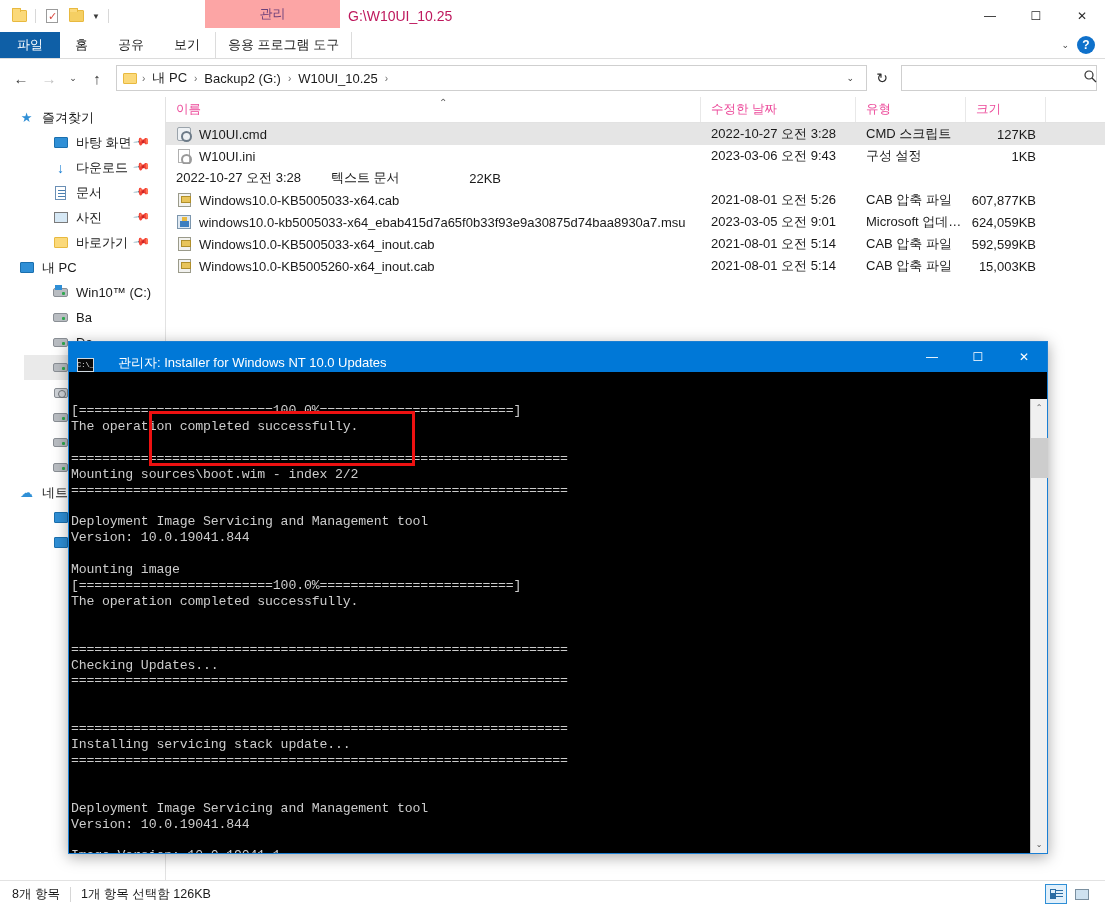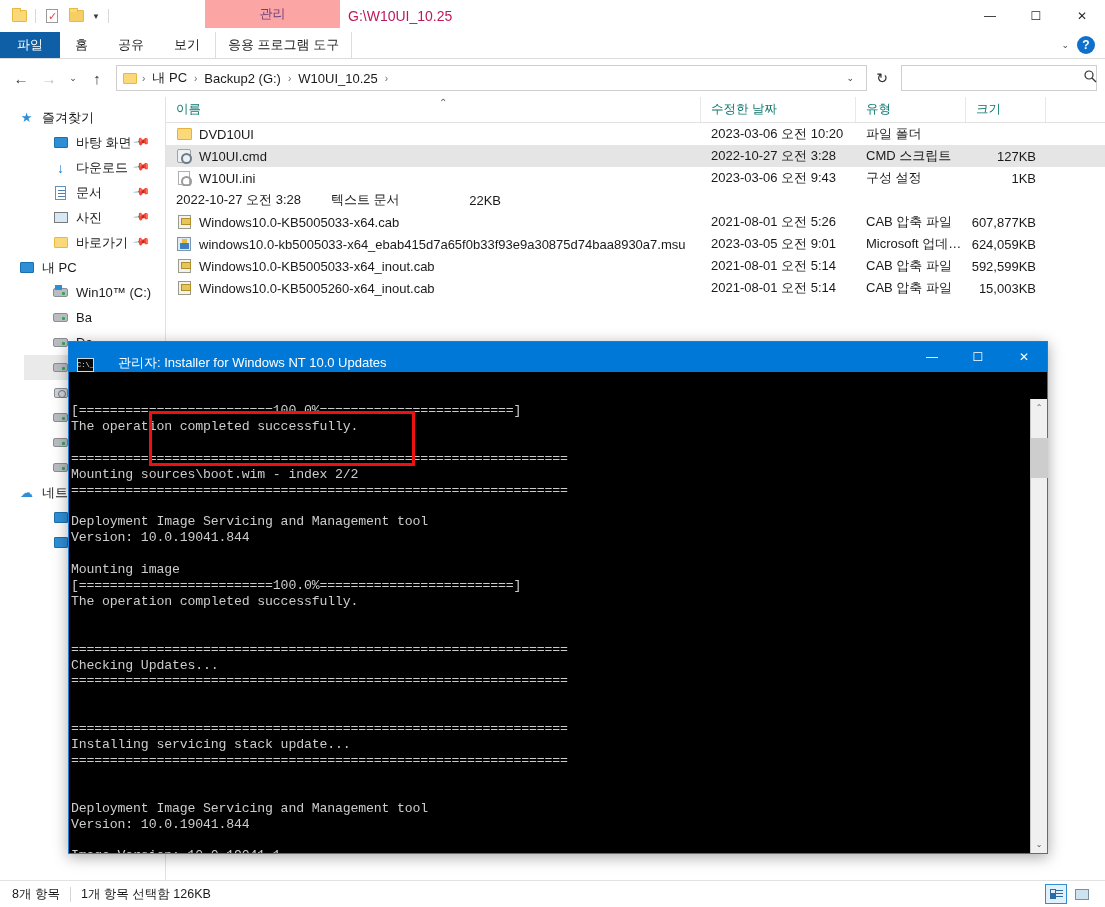--- a/index.html
+++ b/index.html
@@ -215,21 +215,21 @@
     flex: 1; display: flex; flex-direction: column;
     border-left: 1px solid #e2e2e2; min-width: 0; background: #fff;
   }
   .colhead {
     height: 26px; display: flex; align-items: stretch;
     border-bottom: 1px solid #e2e2e2; position: relative;
     flex: 0 0 26px;
   }
   .ch {
     display: flex; align-items: center; font-size: 12.5px;
-    color: #0f766e; padding-left: 10px;
+    color: #ec4899; padding-left: 10px;
     border-right: 1px solid #e8e8e8; position: relative;
   }
   .ch.name { width: 535px; flex: 0 0 535px; }
   .ch.date { width: 155px; flex: 0 0 155px; }
   .ch.type { width: 110px; flex: 0 0 110px; }
   .ch.size { width: 80px; flex: 0 0 80px; }
   .sortmark {
     position: absolute; left: 273px; top: 0px;
     font-size: 10px; color: #5a5a5a;
   }
@@ -591,31 +591,20 @@
 
     <div class="filepane">
       <div class="colhead">
         <div class="ch name">이름</div>
         <div class="ch date">수정한 날짜</div>
         <div class="ch type">유형</div>
         <div class="ch size">크기</div>
         <div class="sortmark">⌃</div>
       </div>
       <div class="rows" id="filerows">
-          <div class="row">
-            <span class="cell-name">
-              <span class="fico">
-                <span class="ic-folder"></span>
-              </span>
-              <span>DVD10UI</span>
-            </span>
-            <span class="cell-date">2023-03-06 오전 10:20</span>
-            <span class="cell-type">파일 폴더</span>
-            <span class="cell-size"></span>
-          </div>
           <div class="row sel">
             <span class="cell-name">
               <span class="fico">
                 <span class="ic-cmd"></span>
               </span>
               <span>W10UI.cmd</span>
             </span>
             <span class="cell-date">2022-10-27 오전 3:28</span>
             <span class="cell-type">CMD 스크립트</span>
             <span class="cell-size">127KB</span>

